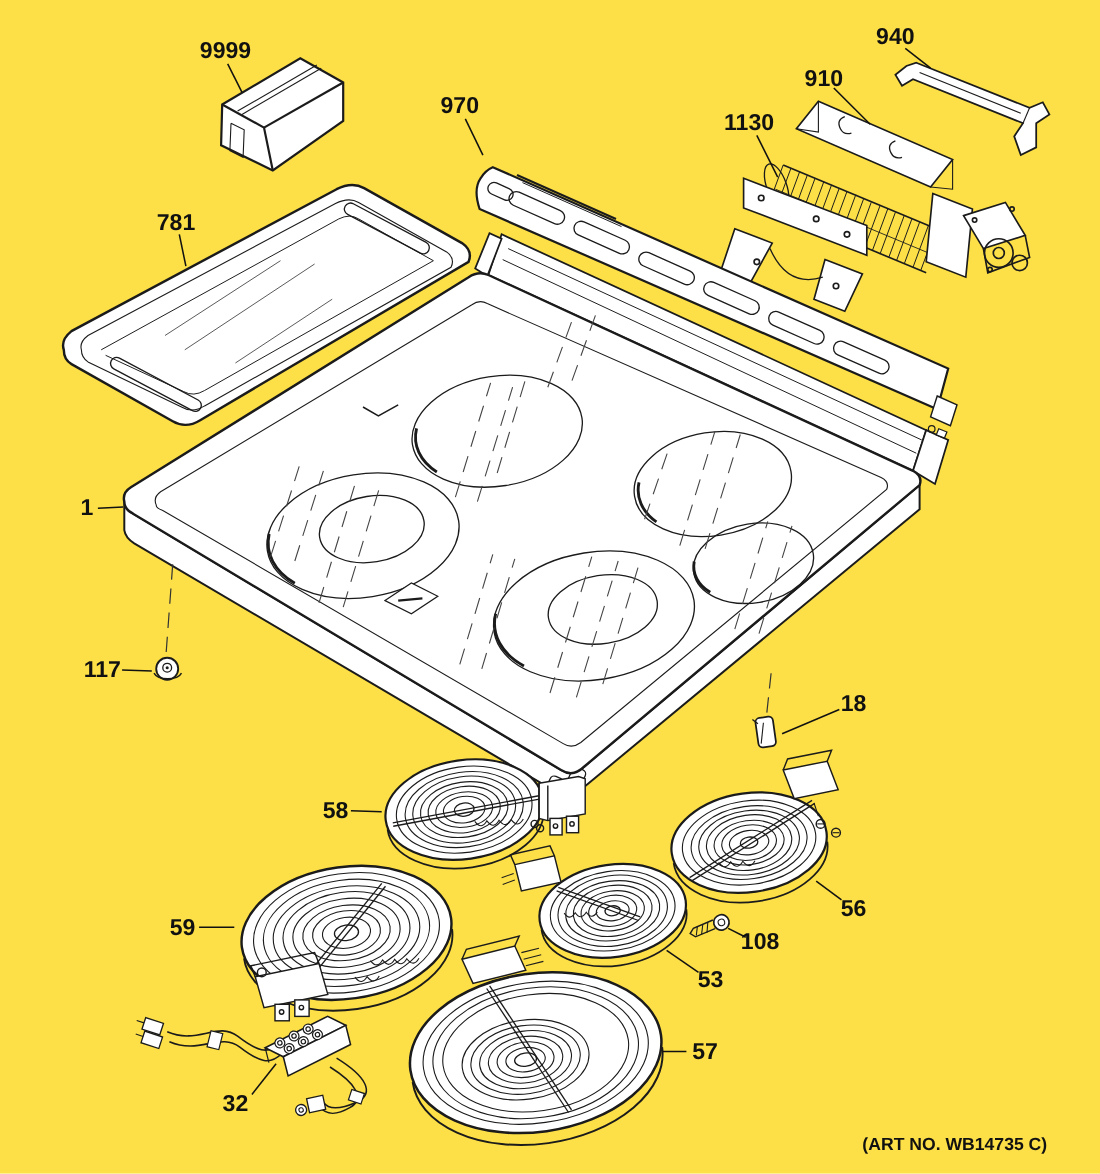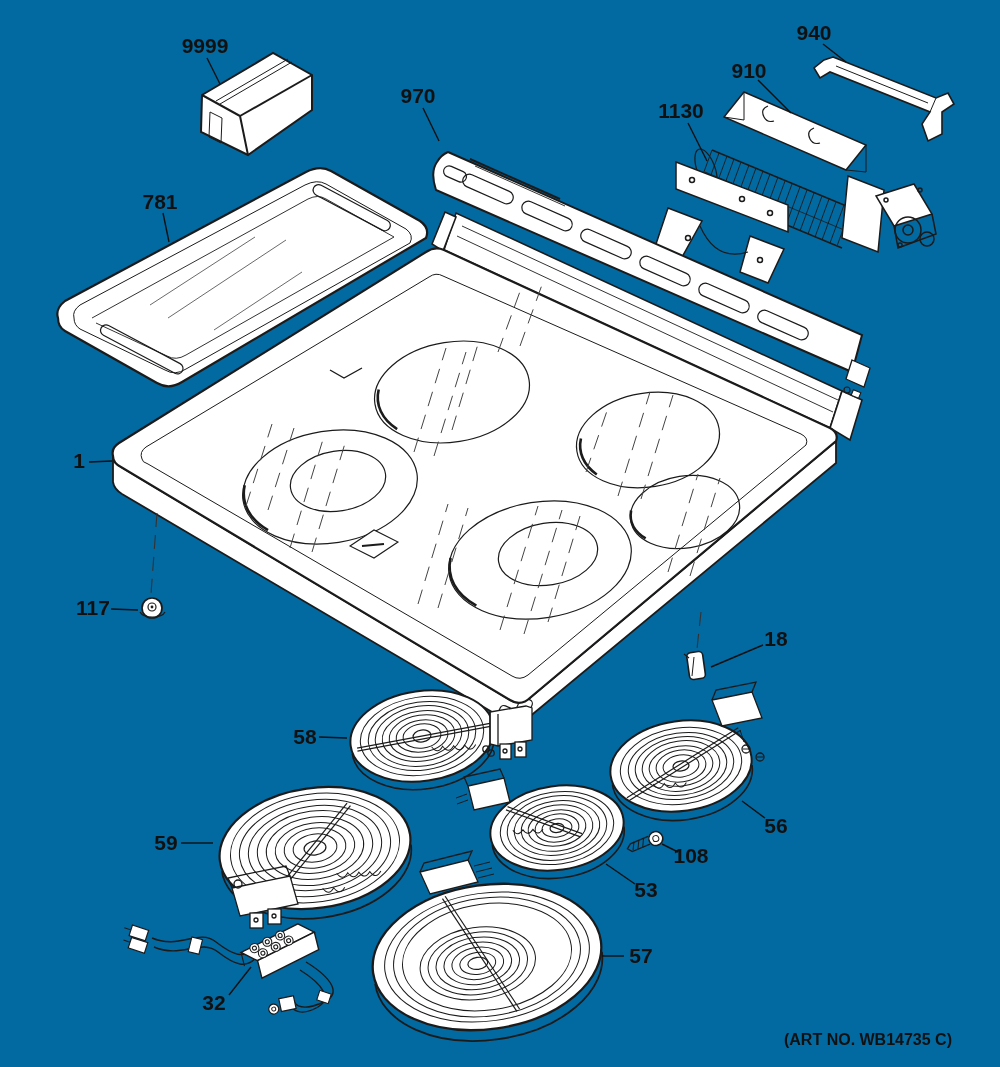--- a/index.html
+++ b/index.html
@@ -1,16 +1,16 @@
 <!DOCTYPE html>
 <html><head>
 <meta charset="utf-8">
 <style>
   html,body{margin:0;padding:0;background:#fff;}
-  .stage{position:relative;width:1000px;height:1067px;background:#0369a1;overflow:hidden;
+  .stage{position:relative;width:1000px;height:1067px;background:#fde047;overflow:hidden;
          font-family:"Liberation Sans",sans-serif;}
   svg{position:absolute;left:0;top:0;}
   .callout{font-family:"Liberation Sans",sans-serif;font-weight:bold;font-size:21px;fill:#111;}
   .artno{font-family:"Liberation Sans",sans-serif;font-weight:bold;font-size:16px;fill:#111;}
   .ink{stroke:#1b1b1b;fill:none;}
   .inkf{stroke:#1b1b1b;fill:#ffffff;}
   .leader{stroke:#111;stroke-width:1.4;fill:none;}
   .dash{stroke:#333;stroke-width:1.1;fill:none;stroke-dasharray:14 8;}
   .hatch{stroke:#444;stroke-width:1;fill:none;stroke-dasharray:15 9;}
   .thin{stroke-width:0.8;}

